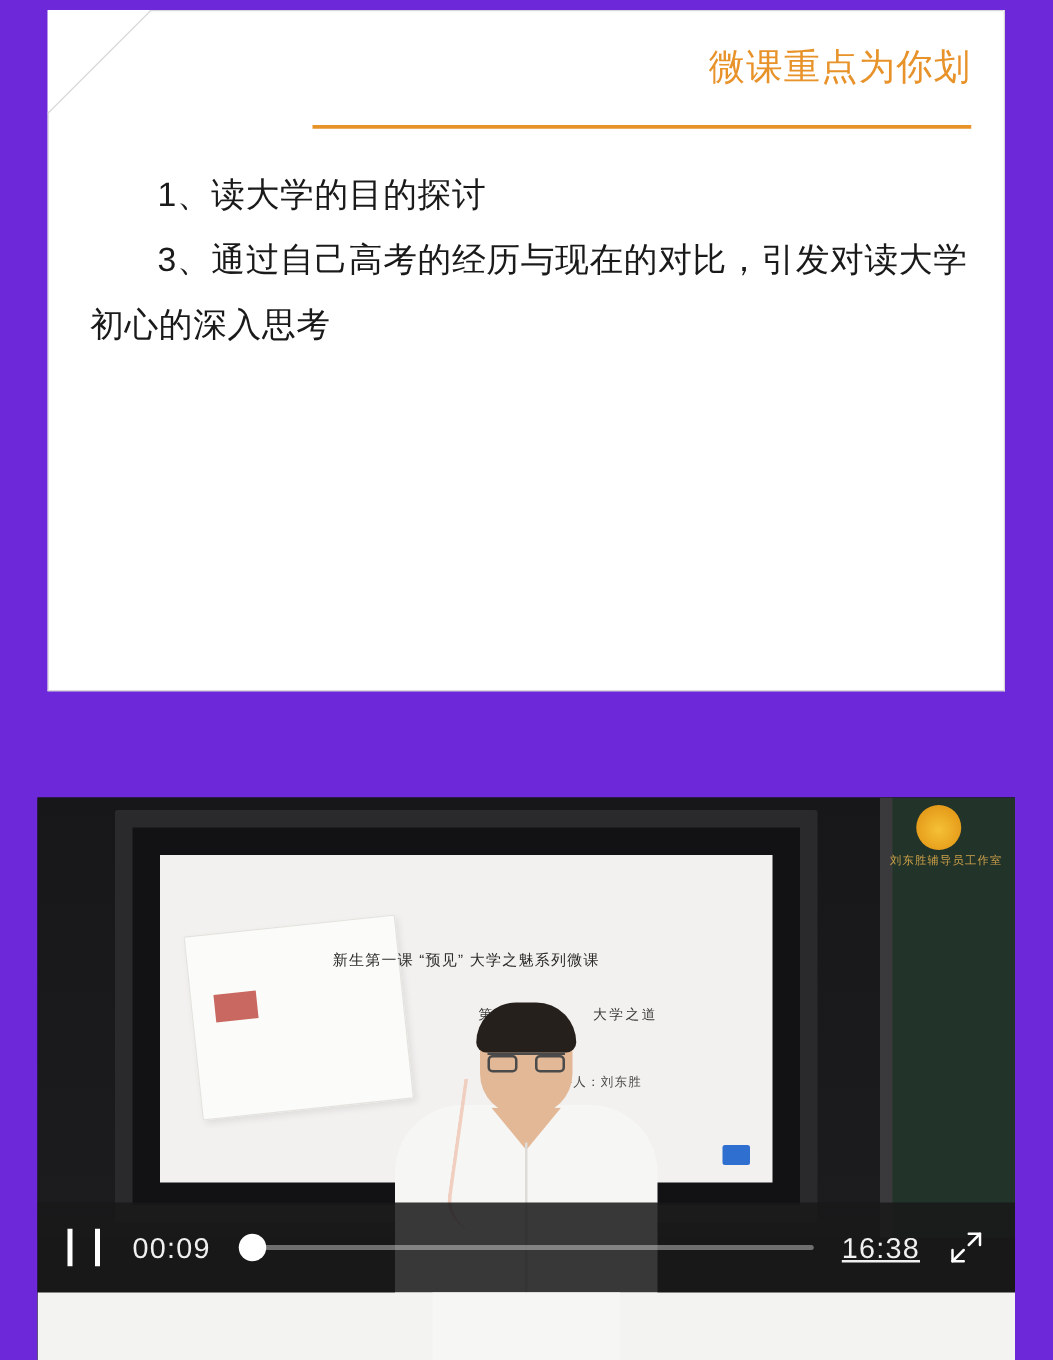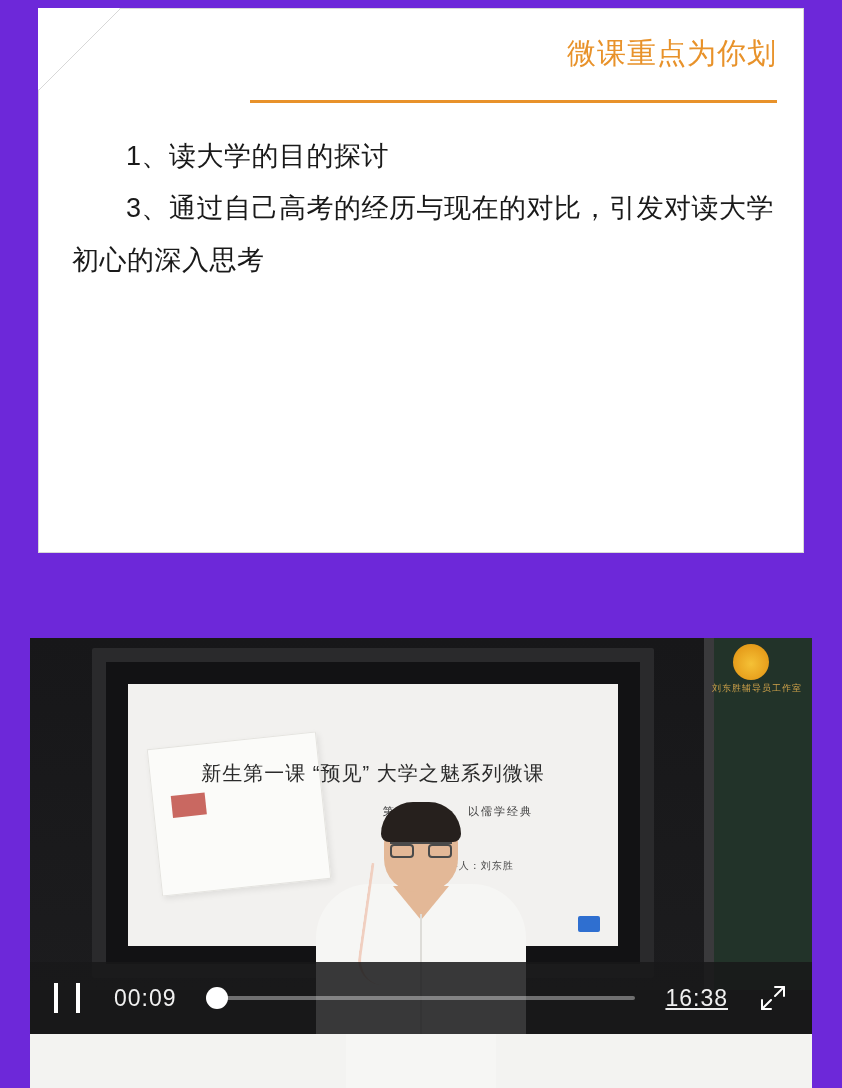--- a/index.html
+++ b/index.html
@@ -129,21 +129,21 @@
     top: 22px;
     right: 22px;
     bottom: 18px;
     background: #f2f1ef;
   }
   .slide-title {
     position: absolute;
     left: 0; right: 0;
     top: 76px;
     text-align: center;
-    font-size: 20px;
+    font-size: 12px;
     color: #2b2b2b;
     letter-spacing: 1px;
   }
   .slide-sub {
     position: absolute;
     left: 52%;
     top: 120px;
     font-size: 11px;
     color: #3a3a3a;
     letter-spacing: 6px;
@@ -317,21 +317,20 @@
   .controls {
     position: absolute;
     left: 0;
     right: 0;
     bottom: 54px;
     height: 72px;
     background: rgba(24,24,26,0.86);
     display: flex;
     align-items: center;
     padding: 0 24px;
-    gap: 8px;
   }
   .pause-btn {
     width: 26px;
     height: 30px;
     display: flex;
     justify-content: space-between;
     align-items: center;
     cursor: pointer;
     flex: none;
   }
@@ -430,21 +429,21 @@
   <div class="video">
     <div class="video-scene">
       <div class="wall"></div>
       <div class="chalkboard"></div>
 
       <div class="screen-frame">
         <div class="screen">
           <div class="slide-book"></div>
           <div class="slide-title">新生第一课 “预见” 大学之魅系列微课</div>
           <div class="slide-sub">第一讲</div>
-          <div class="slide-sub2">以儒学经典</div>
+          <div class="slide-sub2">大学之道</div>
           <div class="slide-presenter">主讲人：刘东胜</div>
           <div class="screen-badge"></div>
         </div>
       </div>
 
       <div class="logo">
         <div class="logo-sun"></div>
         <div class="logo-text">刘东胜辅导员工作室</div>
       </div>
 

